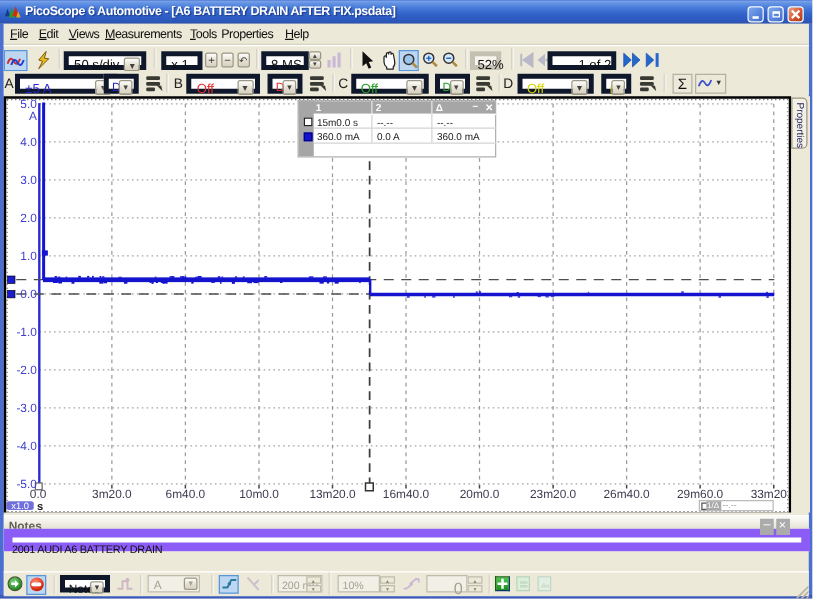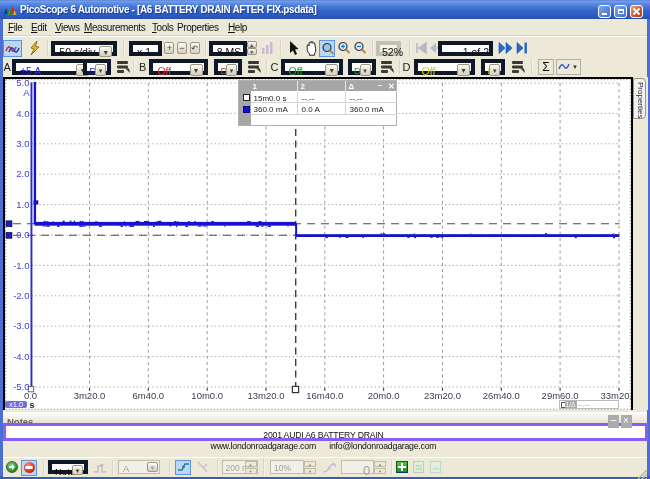--- a/index.html
+++ b/index.html
@@ -416,24 +416,23 @@
 <div style="position:absolute;left:4.5px;top:0;width:12px;height:6.6px;background:#a8a8a8;color:#fff;font-size:6.5px;text-align:center;line-height:7px;">1/Δ</div>
 <div style="position:absolute;left:18px;top:0;color:#999;font-size:7px;">--.--</div>
 </div>
 
 <div class="abs" style="left:5.4px;top:400.8px;width:21.6px;height:7.7px;background:#7070dd;border-radius:2px;color:#fff;font-size:7.5px;text-align:center;line-height:8px;">x1.0</div>
 <div class="abs" style="left:29.5px;top:399.5px;font-size:9px;font-weight:bold;color:#222;">s</div>
 
 <div id="notehead" class="abs" style="left:3px;top:411.5px;width:644px;height:11.5px;background:linear-gradient(#fcfcfa,#e4e0d0);border-top:1px solid #fff;">
 <div style="position:absolute;left:4px;top:3px;font-size:9.5px;font-weight:bold;color:#62625a;">Notes</div>
 </div>
-<div id="notebody" class="abs" style="left:2.5px;top:423px;width:645px;height:18px;background:#fff;border:3px solid #8b5cf6;box-sizing:border-box;text-align:center;">
+<div id="notebody" class="abs" style="left:2.5px;top:423px;width:645px;height:18px;background:#fff;border:7px solid #8b5cf6;box-sizing:border-box;">
     <div style="position:absolute;left:0;top:0;width:636px;">
 <div style="font-size:8.7px;letter-spacing:-0.2px;color:#111;margin-top:3.5px;">2001 AUDI A6 BATTERY DRAIN</div>
-<div style="font-size:8.7px;letter-spacing:-0.2px;color:#111;margin-top:1px;">www.londonroadgarage.com&nbsp;&nbsp;&nbsp;&nbsp;&nbsp;&nbsp;info@londonroadgarage.com</div>
     </div>
 </div>
 <div class="abs" style="left:608px;top:415px;width:11px;height:12.5px;background:#ababab;color:#fff;font-size:10px;text-align:center;line-height:10px;">–</div>
 <div class="abs" style="left:620.5px;top:415px;width:11px;height:12.5px;background:#ababab;color:#fff;font-size:10px;text-align:center;line-height:12px;">×</div>
 
 <div id="bottombar" class="abs tb" style="left:3px;top:457px;width:644px;height:19px;border-top:1px solid #fff;"></div>
 <div class="abs" style="left:5.5px;top:460.5px;width:12.5px;height:12.5px;border-radius:50%;background:radial-gradient(circle at 40% 35%,#7cd87c,#2a8a2a 70%,#1a5c1a);border:1px solid #445c30;box-sizing:border-box;">
 <svg width="8" height="8" style="position:absolute;left:1.5px;top:1.5px;" viewBox="0 0 8 8">
       <path d="M1 4 L4 1 L4 3 L7 3 L7 5 L4 5 L4 7 Z" fill="#fff" transform="rotate(180 4 4)"></path>
     </svg>

